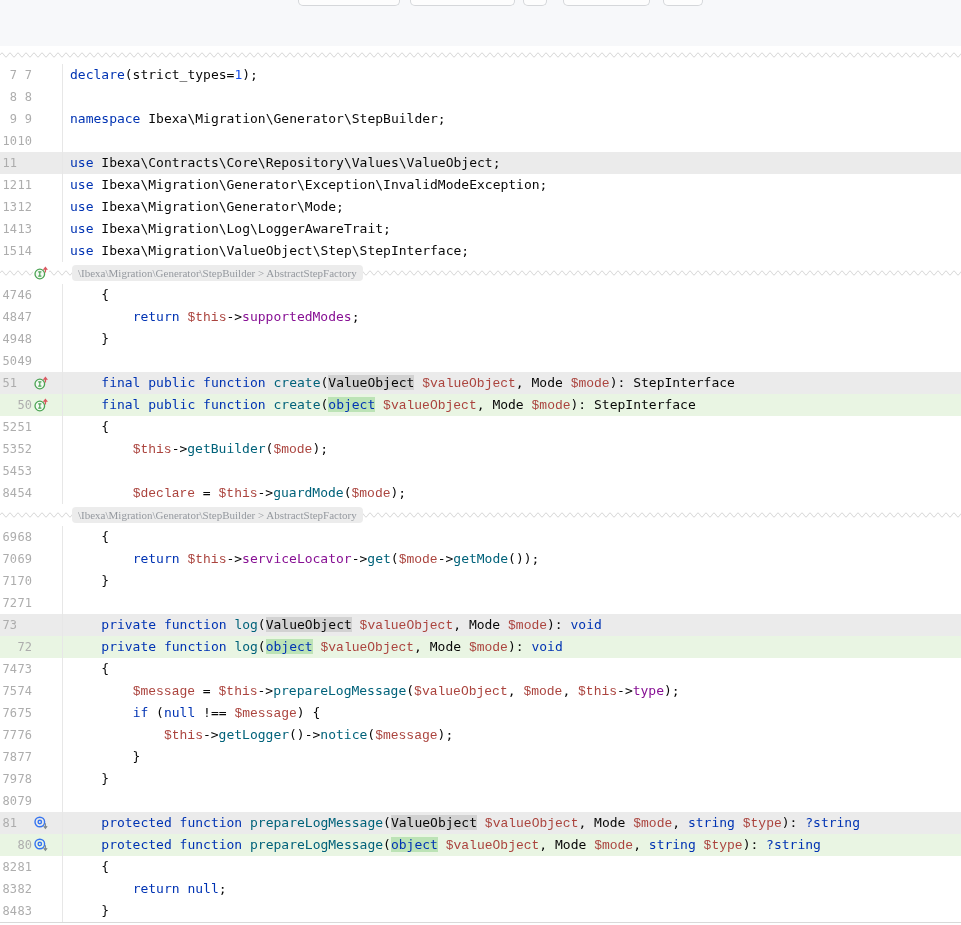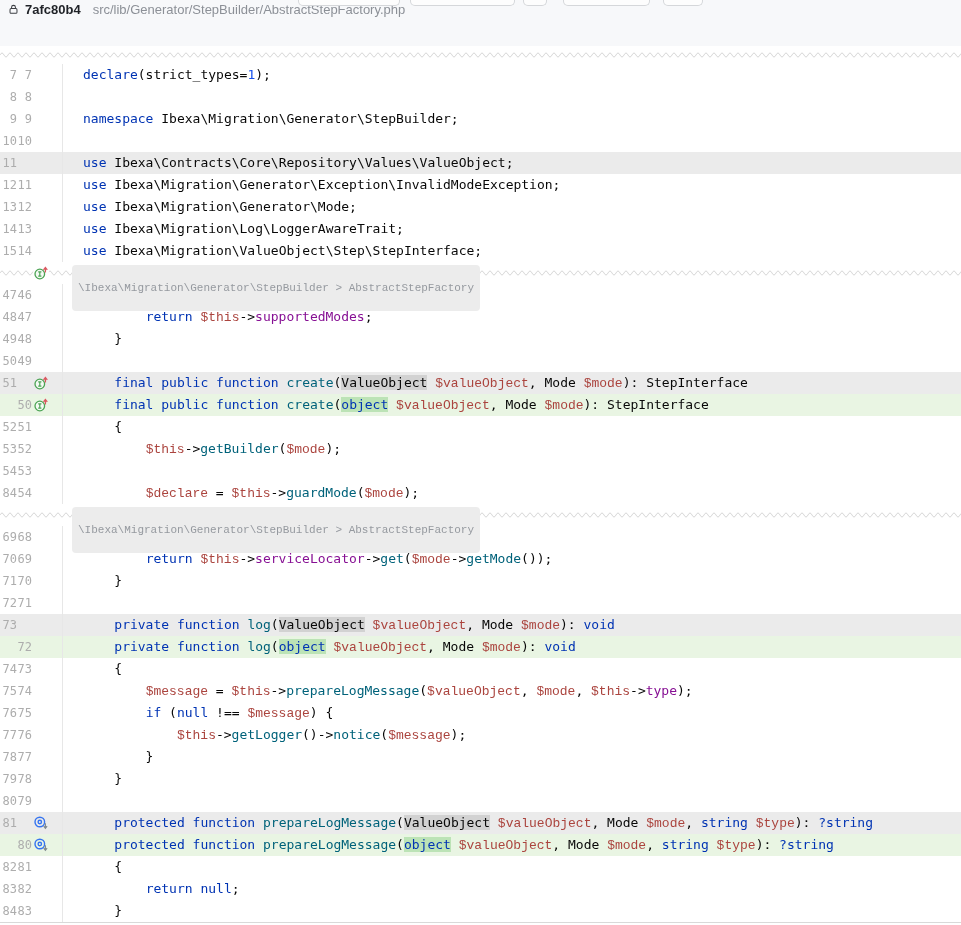--- a/index.html
+++ b/index.html
@@ -20,54 +20,44 @@
   .wavebar{position:absolute;left:0;pointer-events:none;}
   .wave-strip .wavebar{top:5px;}
 
   
   .diff{border-bottom:1px solid #D9D9D9;}
   .row{display:flex;height:22px;line-height:22px;font-size:13px;}
   .gutter{width:62px;flex:none;display:flex;position:relative;color:var(--ln,#ADADAD);font-size:12px;}
   .ln-old{width:17px;text-align:right;flex:none;}
   .ln-new{width:15px;text-align:right;flex:none;}
   .gicon{position:absolute;left:33px;top:3px;width:16px;height:16px;cursor:pointer;}
-  .code{flex:1;border-left:1px solid #E7E7E7;padding-left:20px;white-space:pre;overflow:hidden;color:var(--tx,#080808);}
+  .code{flex:1;border-left:1px solid #E7E7E7;padding-left:7px;white-space:pre;overflow:hidden;color:var(--tx,#080808);}
   .row.del{background:var(--delbg,#EBEBEB);}
   .row.add{background:var(--addbg,#E9F5E3);}
   .tok-del{background:var(--deltok,#D2D2D2);}
   .tok-add{background:var(--addtok,#BCE3B6);}
   .k{color:var(--kw,#0033B3);} .f{color:var(--fn,#00627A);} .p{color:var(--pr,#871094);}
   .v{color:var(--vr,#AB443E);font-family:Liberation Mono, monospace;} .n{color:var(--nm,#1750EB);} .d{color:var(--tx,#080808);}
 
   .sep{height:22px;position:relative;background:#FFFFFF;}
   .sep .wavebar{top:7px;}
-  .sep-label{position:absolute;left:72px;top:3px;background:#ECECEC;border-radius:4px;padding:15px 6px;
-             font-family:Liberation Mono, monospace;font-size:11px;line-height:16px;color:#95999F;cursor:pointer;}
+  .sep-label{position:absolute;left:72px;top:3px;background:#ECECEC;border-radius:4px;padding:0 6px;
+             font-family:Liberation Serif, serif;font-size:11px;line-height:16px;color:#95999F;cursor:pointer;}
   .sep .gicon{top:3px;z-index:2;background:#FFFFFF;border-radius:8px;}
 </style>
 </head>
 <body>
 
 <div class="app">
   <div class="header">
     <div class="stub" style="left:298px;width:100px;"></div>
     <div class="stub" style="left:410px;width:103px;"></div>
     <div class="stub" style="left:523px;width:22px;"></div>
     <div class="stub" style="left:563px;width:85px;"></div>
     <div class="stub" style="left:663px;width:38px;"></div>
-    <div class="hrow">
-      <span class="lock">
-        <svg viewBox="0 0 12 12" width="11" height="11">
-            <rect x="2.2" y="5" width="7.6" height="5.2" rx="1.2" fill="none" stroke="#3C3F44" stroke-width="1.1"></rect>
-            <path d="M3.9 5 V3.6 a2.1 2.1 0 0 1 4.2 0 V5" fill="none" stroke="#3C3F44" stroke-width="1.1"></path>
-          </svg>
-      </span>
-      <span class="hash">7afc80b4</span>
-      <span class="fpath">src/lib/Generator/StepBuilder/AbstractStepFactory.php</span>
-    </div>
   </div>
 
   <div class="wave-strip">
       <svg class="wavebar" width="961" height="8" xmlns="http://www.w3.org/2000/svg">
         <path d="M0 4 q2 -4 4 0 q2 4 4 0 q2 -4 4 0 q2 4 4 0 q2 -4 4 0 q2 4 4 0 q2 -4 4 0 q2 4 4 0 q2 -4 4 0 q2 4 4 0 q2 -4 4 0 q2 4 4 0 q2 -4 4 0 q2 4 4 0 q2 -4 4 0 q2 4 4 0 q2 -4 4 0 q2 4 4 0 q2 -4 4 0 q2 4 4 0 q2 -4 4 0 q2 4 4 0 q2 -4 4 0 q2 4 4 0 q2 -4 4 0 q2 4 4 0 q2 -4 4 0 q2 4 4 0 q2 -4 4 0 q2 4 4 0 q2 -4 4 0 q2 4 4 0 q2 -4 4 0 q2 4 4 0 q2 -4 4 0 q2 4 4 0 q2 -4 4 0 q2 4 4 0 q2 -4 4 0 q2 4 4 0 q2 -4 4 0 q2 4 4 0 q2 -4 4 0 q2 4 4 0 q2 -4 4 0 q2 4 4 0 q2 -4 4 0 q2 4 4 0 q2 -4 4 0 q2 4 4 0 q2 -4 4 0 q2 4 4 0 q2 -4 4 0 q2 4 4 0 q2 -4 4 0 q2 4 4 0 q2 -4 4 0 q2 4 4 0 q2 -4 4 0 q2 4 4 0 q2 -4 4 0 q2 4 4 0 q2 -4 4 0 q2 4 4 0 q2 -4 4 0 q2 4 4 0 q2 -4 4 0 q2 4 4 0 q2 -4 4 0 q2 4 4 0 q2 -4 4 0 q2 4 4 0 q2 -4 4 0 q2 4 4 0 q2 -4 4 0 q2 4 4 0 q2 -4 4 0 q2 4 4 0 q2 -4 4 0 q2 4 4 0 q2 -4 4 0 q2 4 4 0 q2 -4 4 0 q2 4 4 0 q2 -4 4 0 q2 4 4 0 q2 -4 4 0 q2 4 4 0 q2 -4 4 0 q2 4 4 0 q2 -4 4 0 q2 4 4 0 q2 -4 4 0 q2 4 4 0 q2 -4 4 0 q2 4 4 0 q2 -4 4 0 q2 4 4 0 q2 -4 4 0 q2 4 4 0 q2 -4 4 0 q2 4 4 0 q2 -4 4 0 q2 4 4 0 q2 -4 4 0 q2 4 4 0 q2 -4 4 0 q2 4 4 0 q2 -4 4 0 q2 4 4 0 q2 -4 4 0 q2 4 4 0 q2 -4 4 0 q2 4 4 0 q2 -4 4 0 q2 4 4 0 q2 -4 4 0 q2 4 4 0 q2 -4 4 0 q2 4 4 0 q2 -4 4 0 q2 4 4 0 q2 -4 4 0 q2 4 4 0 q2 -4 4 0 q2 4 4 0 q2 -4 4 0 q2 4 4 0 q2 -4 4 0 q2 4 4 0 q2 -4 4 0 q2 4 4 0 q2 -4 4 0 q2 4 4 0 q2 -4 4 0 q2 4 4 0 q2 -4 4 0 q2 4 4 0 q2 -4 4 0 q2 4 4 0 q2 -4 4 0 q2 4 4 0 q2 -4 4 0 q2 4 4 0 q2 -4 4 0 q2 4 4 0 q2 -4 4 0 q2 4 4 0 q2 -4 4 0 q2 4 4 0 q2 -4 4 0 q2 4 4 0 q2 -4 4 0 q2 4 4 0 q2 -4 4 0 q2 4 4 0 q2 -4 4 0 q2 4 4 0 q2 -4 4 0 q2 4 4 0 q2 -4 4 0 q2 4 4 0 q2 -4 4 0 q2 4 4 0 q2 -4 4 0 q2 4 4 0 q2 -4 4 0 q2 4 4 0 q2 -4 4 0 q2 4 4 0 q2 -4 4 0 q2 4 4 0 q2 -4 4 0 q2 4 4 0 q2 -4 4 0 q2 4 4 0 q2 -4 4 0 q2 4 4 0 q2 -4 4 0 q2 4 4 0 q2 -4 4 0 q2 4 4 0 q2 -4 4 0 q2 4 4 0 q2 -4 4 0 q2 4 4 0 q2 -4 4 0 q2 4 4 0 q2 -4 4 0 q2 4 4 0 q2 -4 4 0 q2 4 4 0 q2 -4 4 0 q2 4 4 0 q2 -4 4 0 q2 4 4 0 q2 -4 4 0 q2 4 4 0 q2 -4 4 0 q2 4 4 0 q2 -4 4 0 q2 4 4 0 q2 -4 4 0 q2 4 4 0 q2 -4 4 0 q2 4 4 0 q2 -4 4 0 q2 4 4 0 q2 -4 4 0 q2 4 4 0 q2 -4 4 0 q2 4 4 0 q2 -4 4 0 q2 4 4 0 q2 -4 4 0 q2 4 4 0 q2 -4 4 0 q2 4 4 0 q2 -4 4 0 q2 4 4 0 q2 -4 4 0 q2 4 4 0 q2 -4 4 0 q2 4 4 0 q2 -4 4 0 q2 4 4 0 q2 -4 4 0 q2 4 4 0 q2 -4 4 0 q2 4 4 0 q2 -4 4 0 q2 4 4 0 q2 -4 4 0 q2 4 4 0 q2 -4 4 0 q2 4 4 0 q2 -4 4 0 q2 4 4 0 q2 -4 4 0 q2 4 4 0 q2 -4 4 0 q2 4 4 0" fill="none" stroke="#D8D8D8" stroke-width="1"></path>
       </svg>
     </div>
 
   <div class="diff">
       <div class="row">

